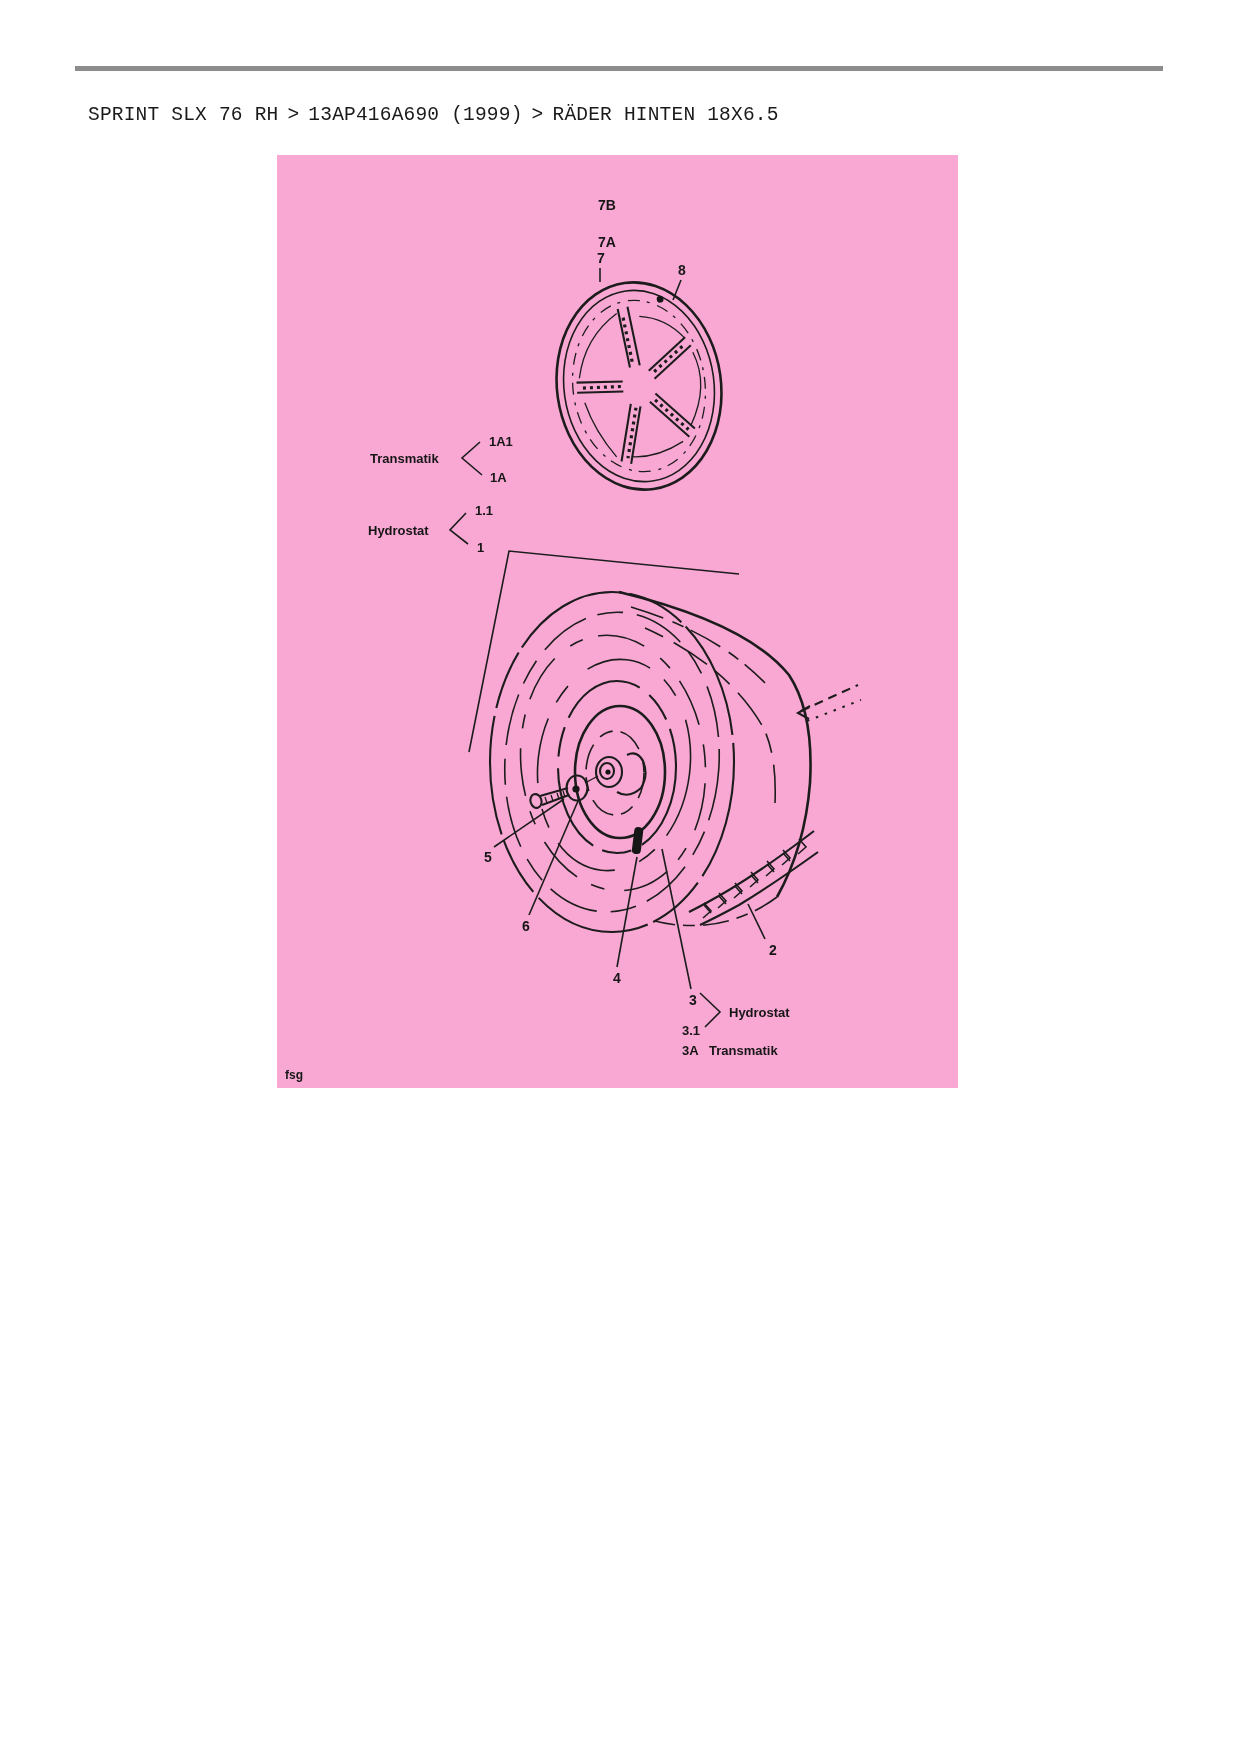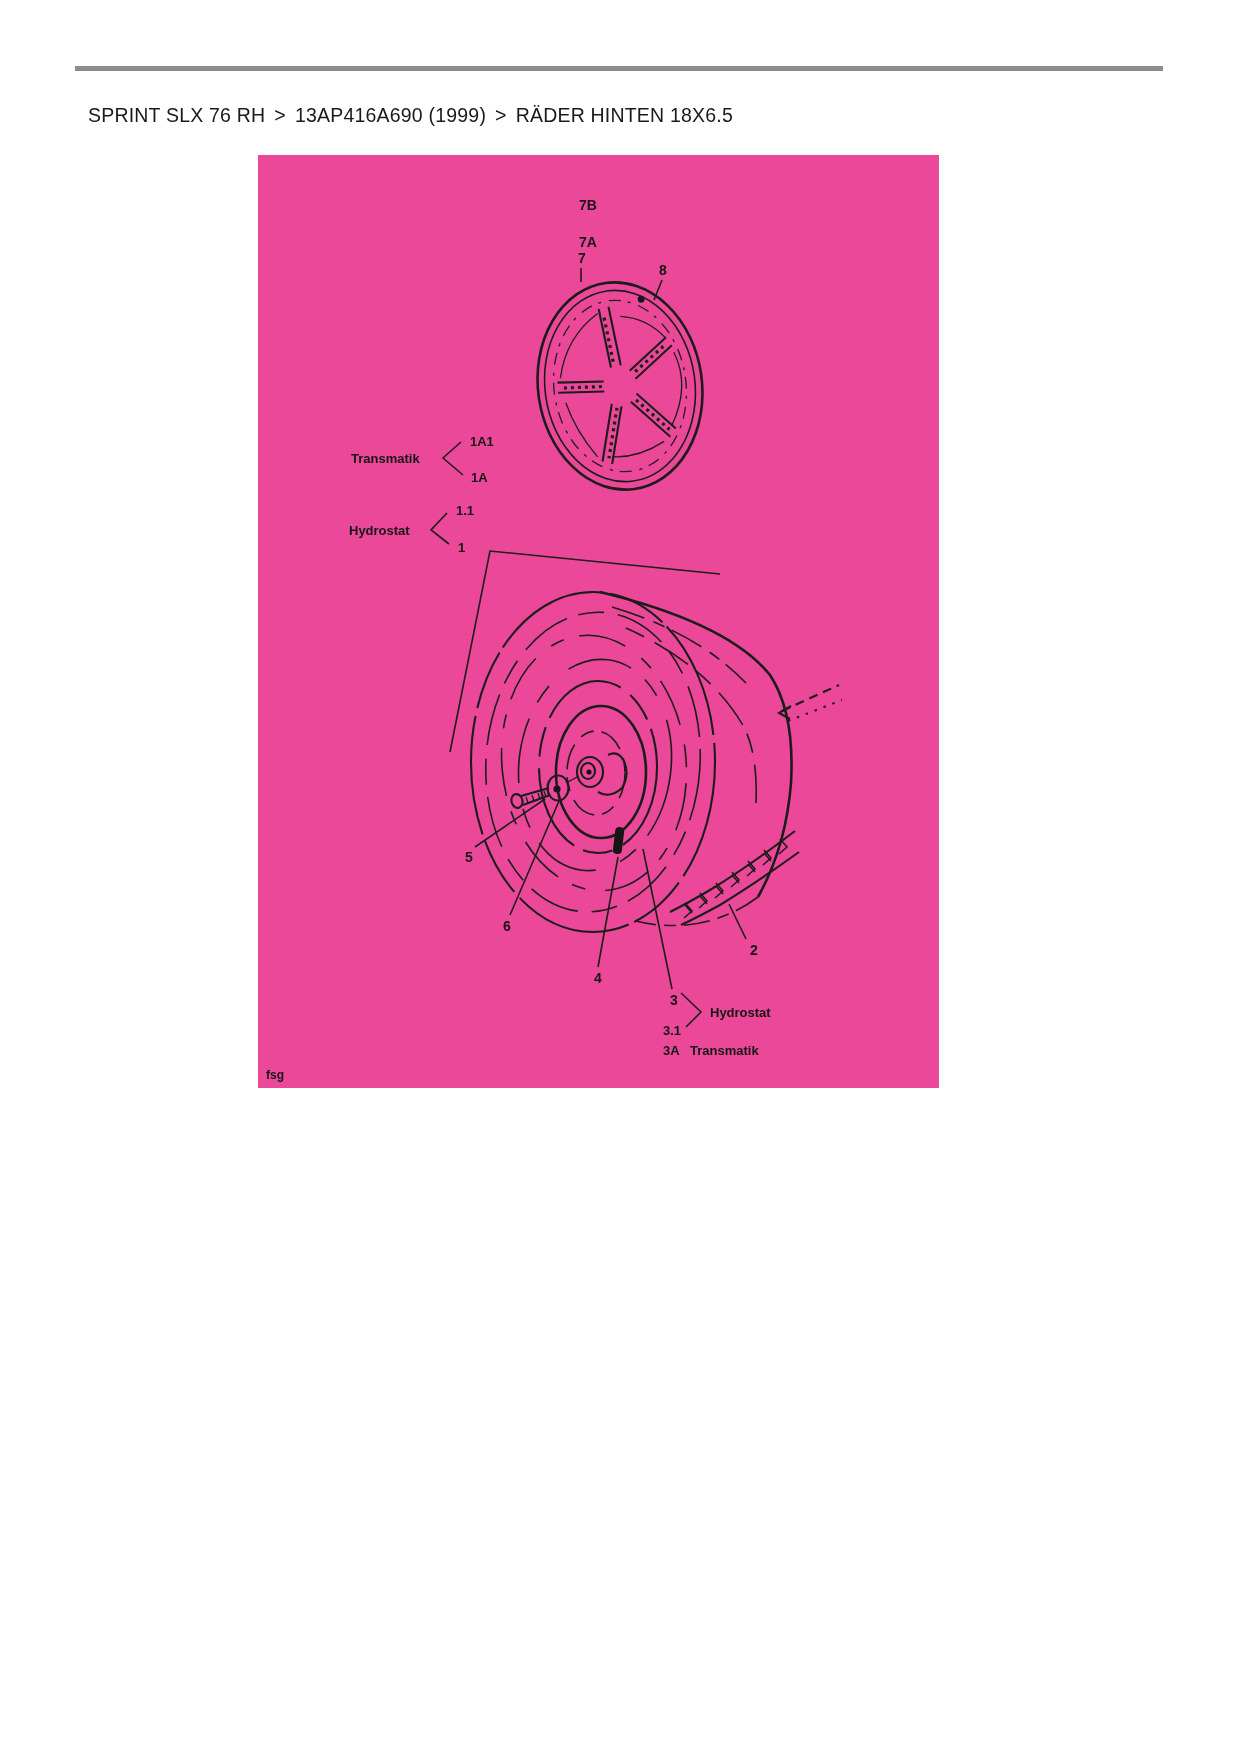--- a/index.html
+++ b/index.html
@@ -8,25 +8,26 @@
     font-family:"Liberation Sans", sans-serif;color:#111;
   }
   .top-rule{
     position:absolute;left:75px;top:66px;width:1088px;height:5px;
     background:#8c8c8c;
   }
   .breadcrumb{
     position:absolute;left:88px;top:104px;
     font-size:19.5px;letter-spacing:0.2px;color:#1a1a1a;
     white-space:nowrap;
+    font-family:Liberation Mono, monospace;
   }
   .breadcrumb .sep{padding:0 9px;color:#1a1a1a;}
   .diagram-wrap{
-    position:absolute;left:258px;top:155px;width:681px;height:933px;
-    background:#ec4899;
+    position:absolute;left:277px;top:155px;width:681px;height:933px;
+    background:#f9a8d4;
   }
   svg{display:block;}
   .ln{stroke:#1c1c1c;fill:none;}
   .w1{stroke-width:1.3px;} .w15{stroke-width:1.6px;} .w2{stroke-width:2.1px;}
   .w25{stroke-width:2.6px;} .w3{stroke-width:3.2px;}
   .dlabel{
     font-family:"Liberation Sans", sans-serif;font-weight:bold;
     font-size:13px;fill:#161616;
   }
   .dlabel-big{font-size:14px;}

